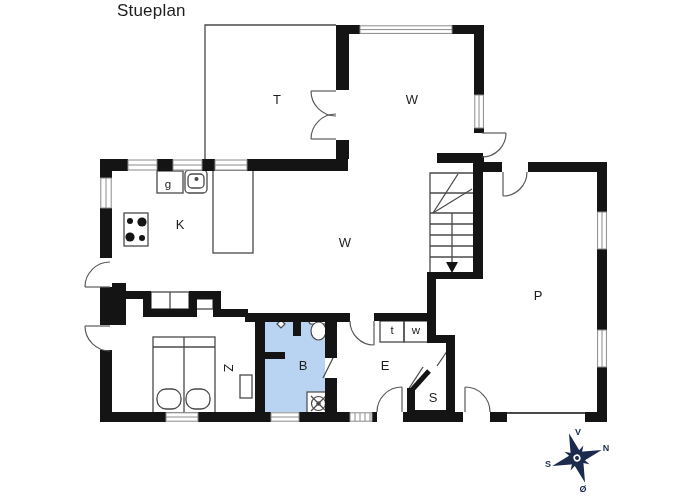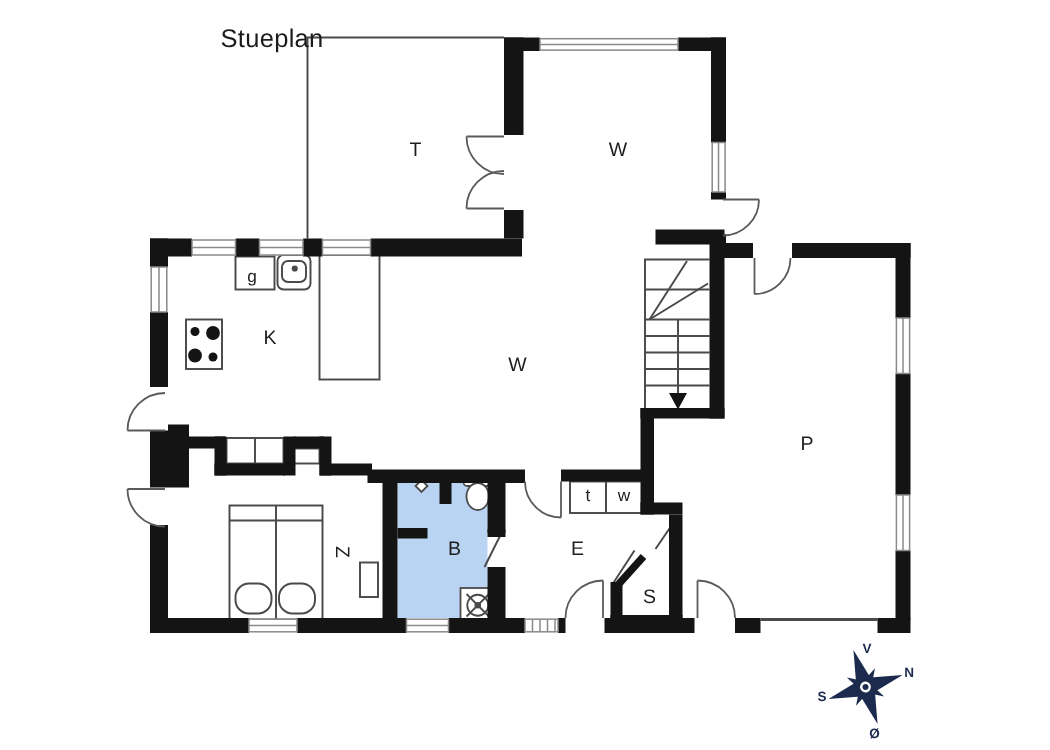--- a/index.html
+++ b/index.html
@@ -1,19 +1,19 @@
 <!DOCTYPE html>
 <html><head>
 <meta charset="utf-8">
 <style>
   html,body{margin:0;padding:0;background:#fff;}
   #stage{position:relative;width:700px;height:500px;background:#ffffff;overflow:hidden;
          font-family:"Liberation Sans",sans-serif;}
-  .title{position:absolute;left:117px;top:16px;font-size:17px;font-weight:500;color:#1c1c1c;
-         letter-spacing:.2px;margin-left:30px;}
+  .title{position:absolute;left:117px;top:1px;font-size:17px;font-weight:500;color:#1c1c1c;
+         letter-spacing:.2px;}
   svg text{font-family:"Liberation Sans",sans-serif;fill:#1d1d1d;}
   svg .room-label{font-size:13px;}
   svg .small-label{font-size:11.5px;}
   svg .compass-letter{font-size:9px;font-weight:bold;fill:#1c2b4d;}
 </style>
 </head>
 <body>
 
 <div id="stage">
   <div class="title">Stueplan</div>

